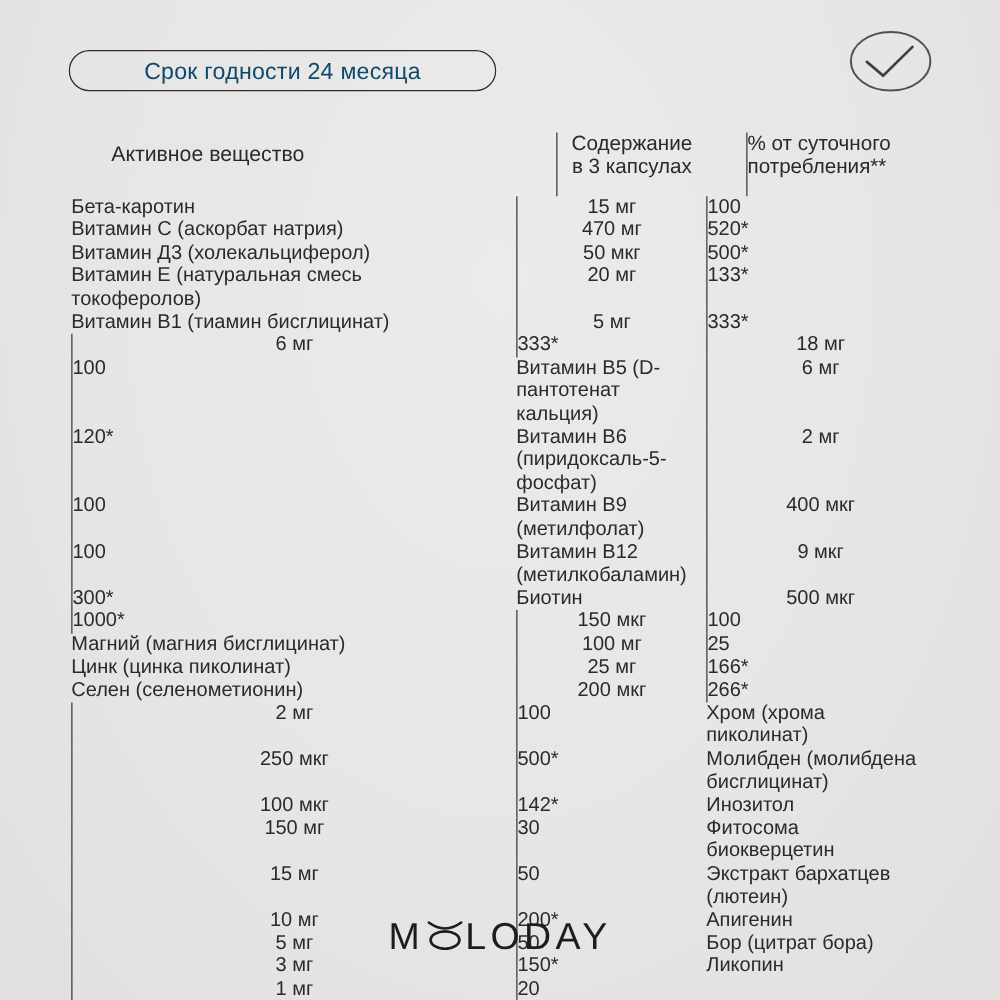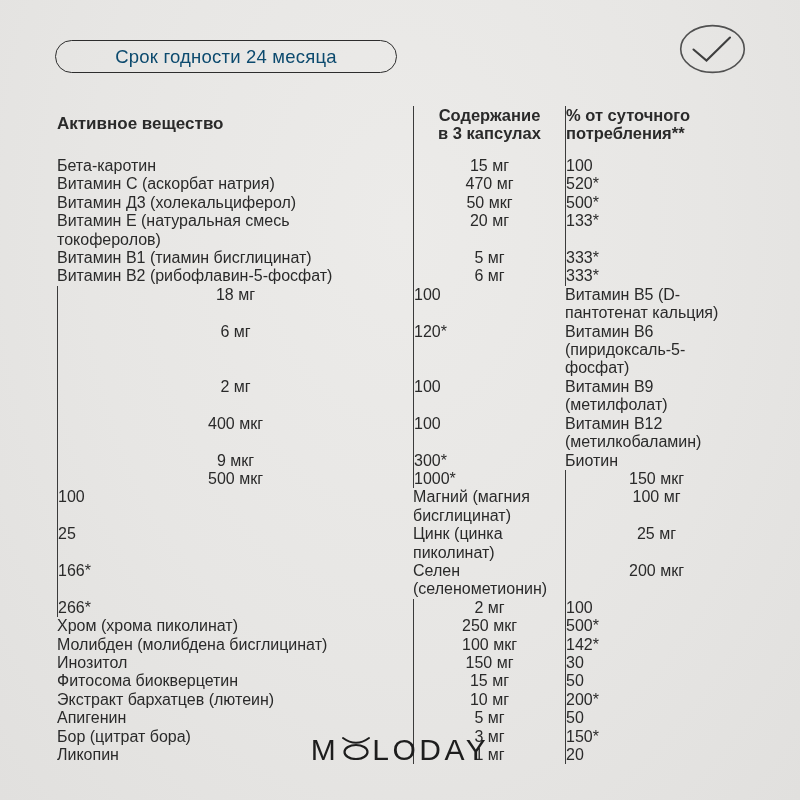--- a/index.html
+++ b/index.html
@@ -17,22 +17,22 @@
     font-size:18.5px;letter-spacing:.2px;color:#0c4a6e;
     box-sizing:border-box;
   }
   .check-wrap{position:absolute;left:679px;top:24px;width:67px;height:51px;}
   .table{
     position:absolute;left:57px;top:106px;width:690px;
     display:grid;grid-template-columns:356px 152px 182px;
     align-items:start;
   }
   .th{
-    font-weight:bold;font-size:16.5px;line-height:18px;
-    padding-bottom:15px;white-space:pre-line;
+    font-weight:normal;font-size:16.5px;line-height:18px;
+    padding-bottom:15px;white-space:pre-line;margin-left:32px;
   }
   .th1{align-self:stretch;display:flex;align-items:center;font-size:17px;}
   .th2,.th3{text-align:center;}
   .td{font-size:16px;line-height:18.4px;white-space:pre-line;}
   .col-mid{border-left:1px solid #3b3b3b;text-align:center;align-self:stretch;}
   .col-right{border-left:1px solid #3b3b3b;text-align:left;align-self:stretch;}
   .name{padding-right:14px;}
   .logo{
     position:absolute;left:0;top:733px;width:800px;
     display:flex;align-items:center;justify-content:center;
@@ -70,21 +70,20 @@
     <div class="td name">Витамин Д3 (холекальциферол)</div>
     <div class="td col-mid">50 мкг</div>
     <div class="td col-right">500*</div>
     <div class="td name">Витамин Е (натуральная смесь
 токоферолов)</div>
     <div class="td col-mid">20 мг</div>
     <div class="td col-right">133*</div>
     <div class="td name">Витамин В1 (тиамин бисглицинат)</div>
     <div class="td col-mid">5 мг</div>
     <div class="td col-right">333*</div>
-    <div class="td name">Витамин В2 (рибофлавин-5-фосфат)</div>
     <div class="td col-mid">6 мг</div>
     <div class="td col-right">333*</div>
     <div class="td col-mid">18 мг</div>
     <div class="td col-right">100</div>
     <div class="td name">Витамин В5 (D-пантотенат кальция)</div>
     <div class="td col-mid">6 мг</div>
     <div class="td col-right">120*</div>
     <div class="td name">Витамин В6 (пиридоксаль-5-фосфат)</div>
     <div class="td col-mid">2 мг</div>
     <div class="td col-right">100</div>

